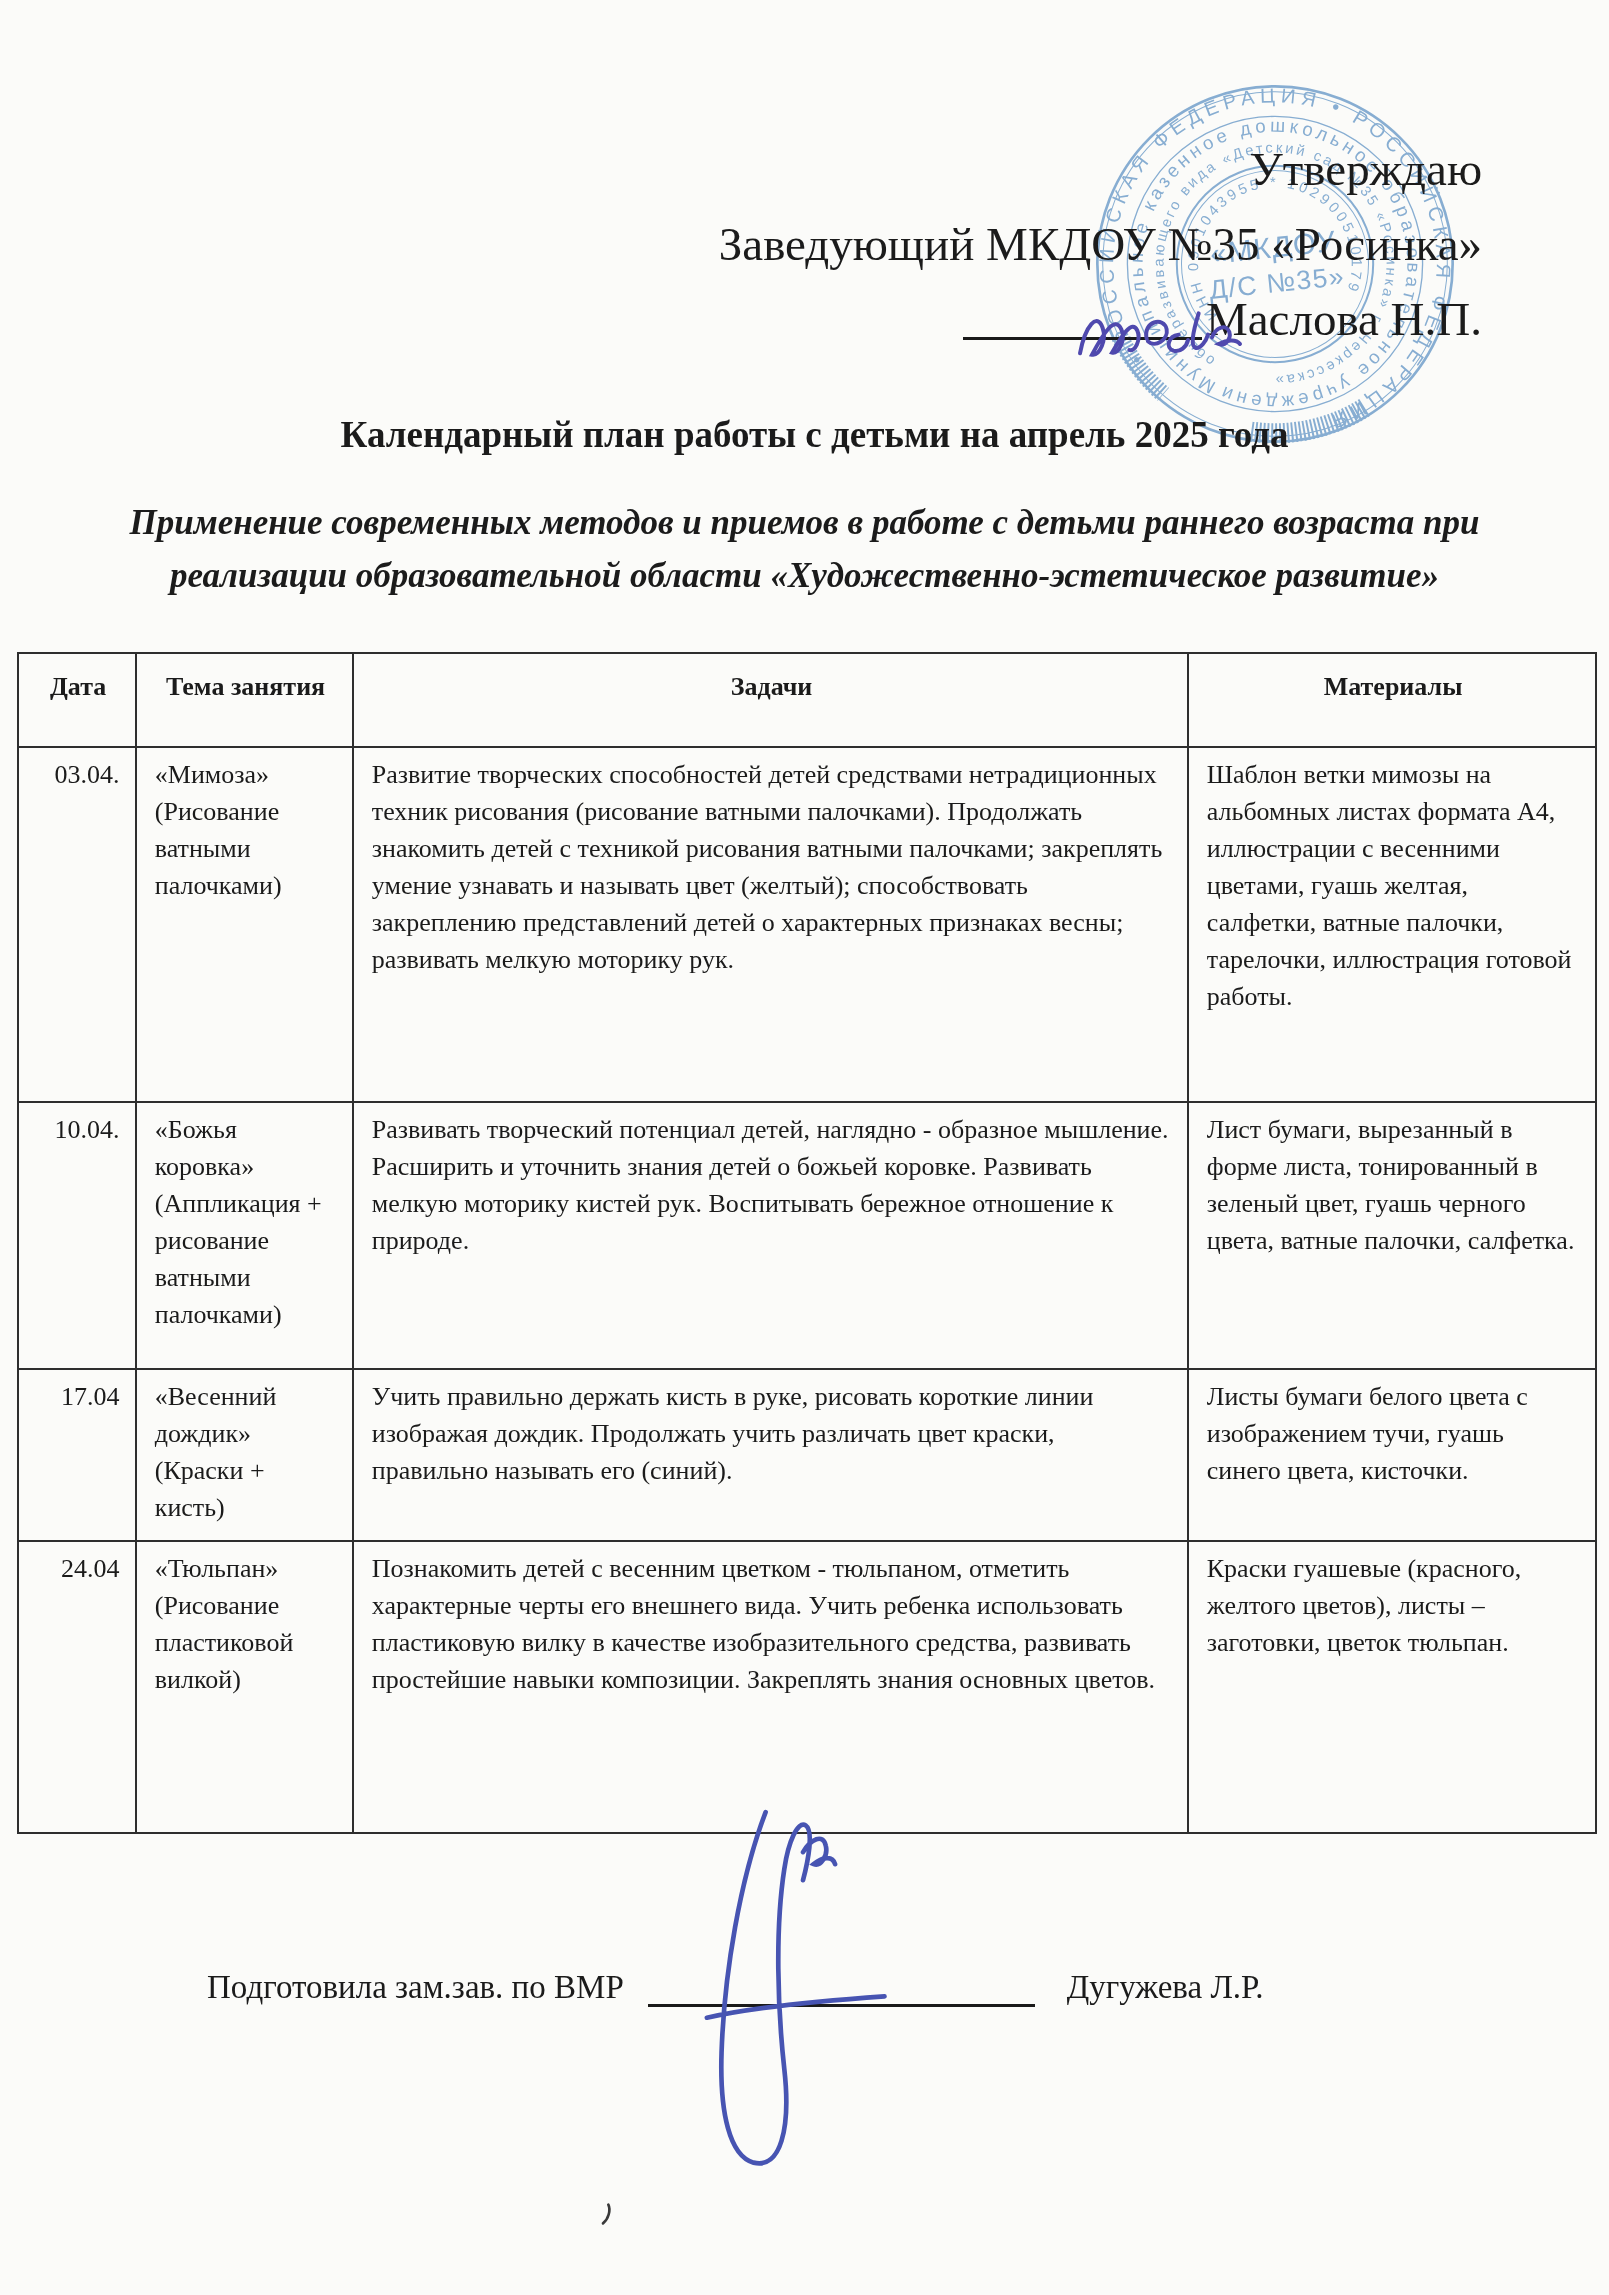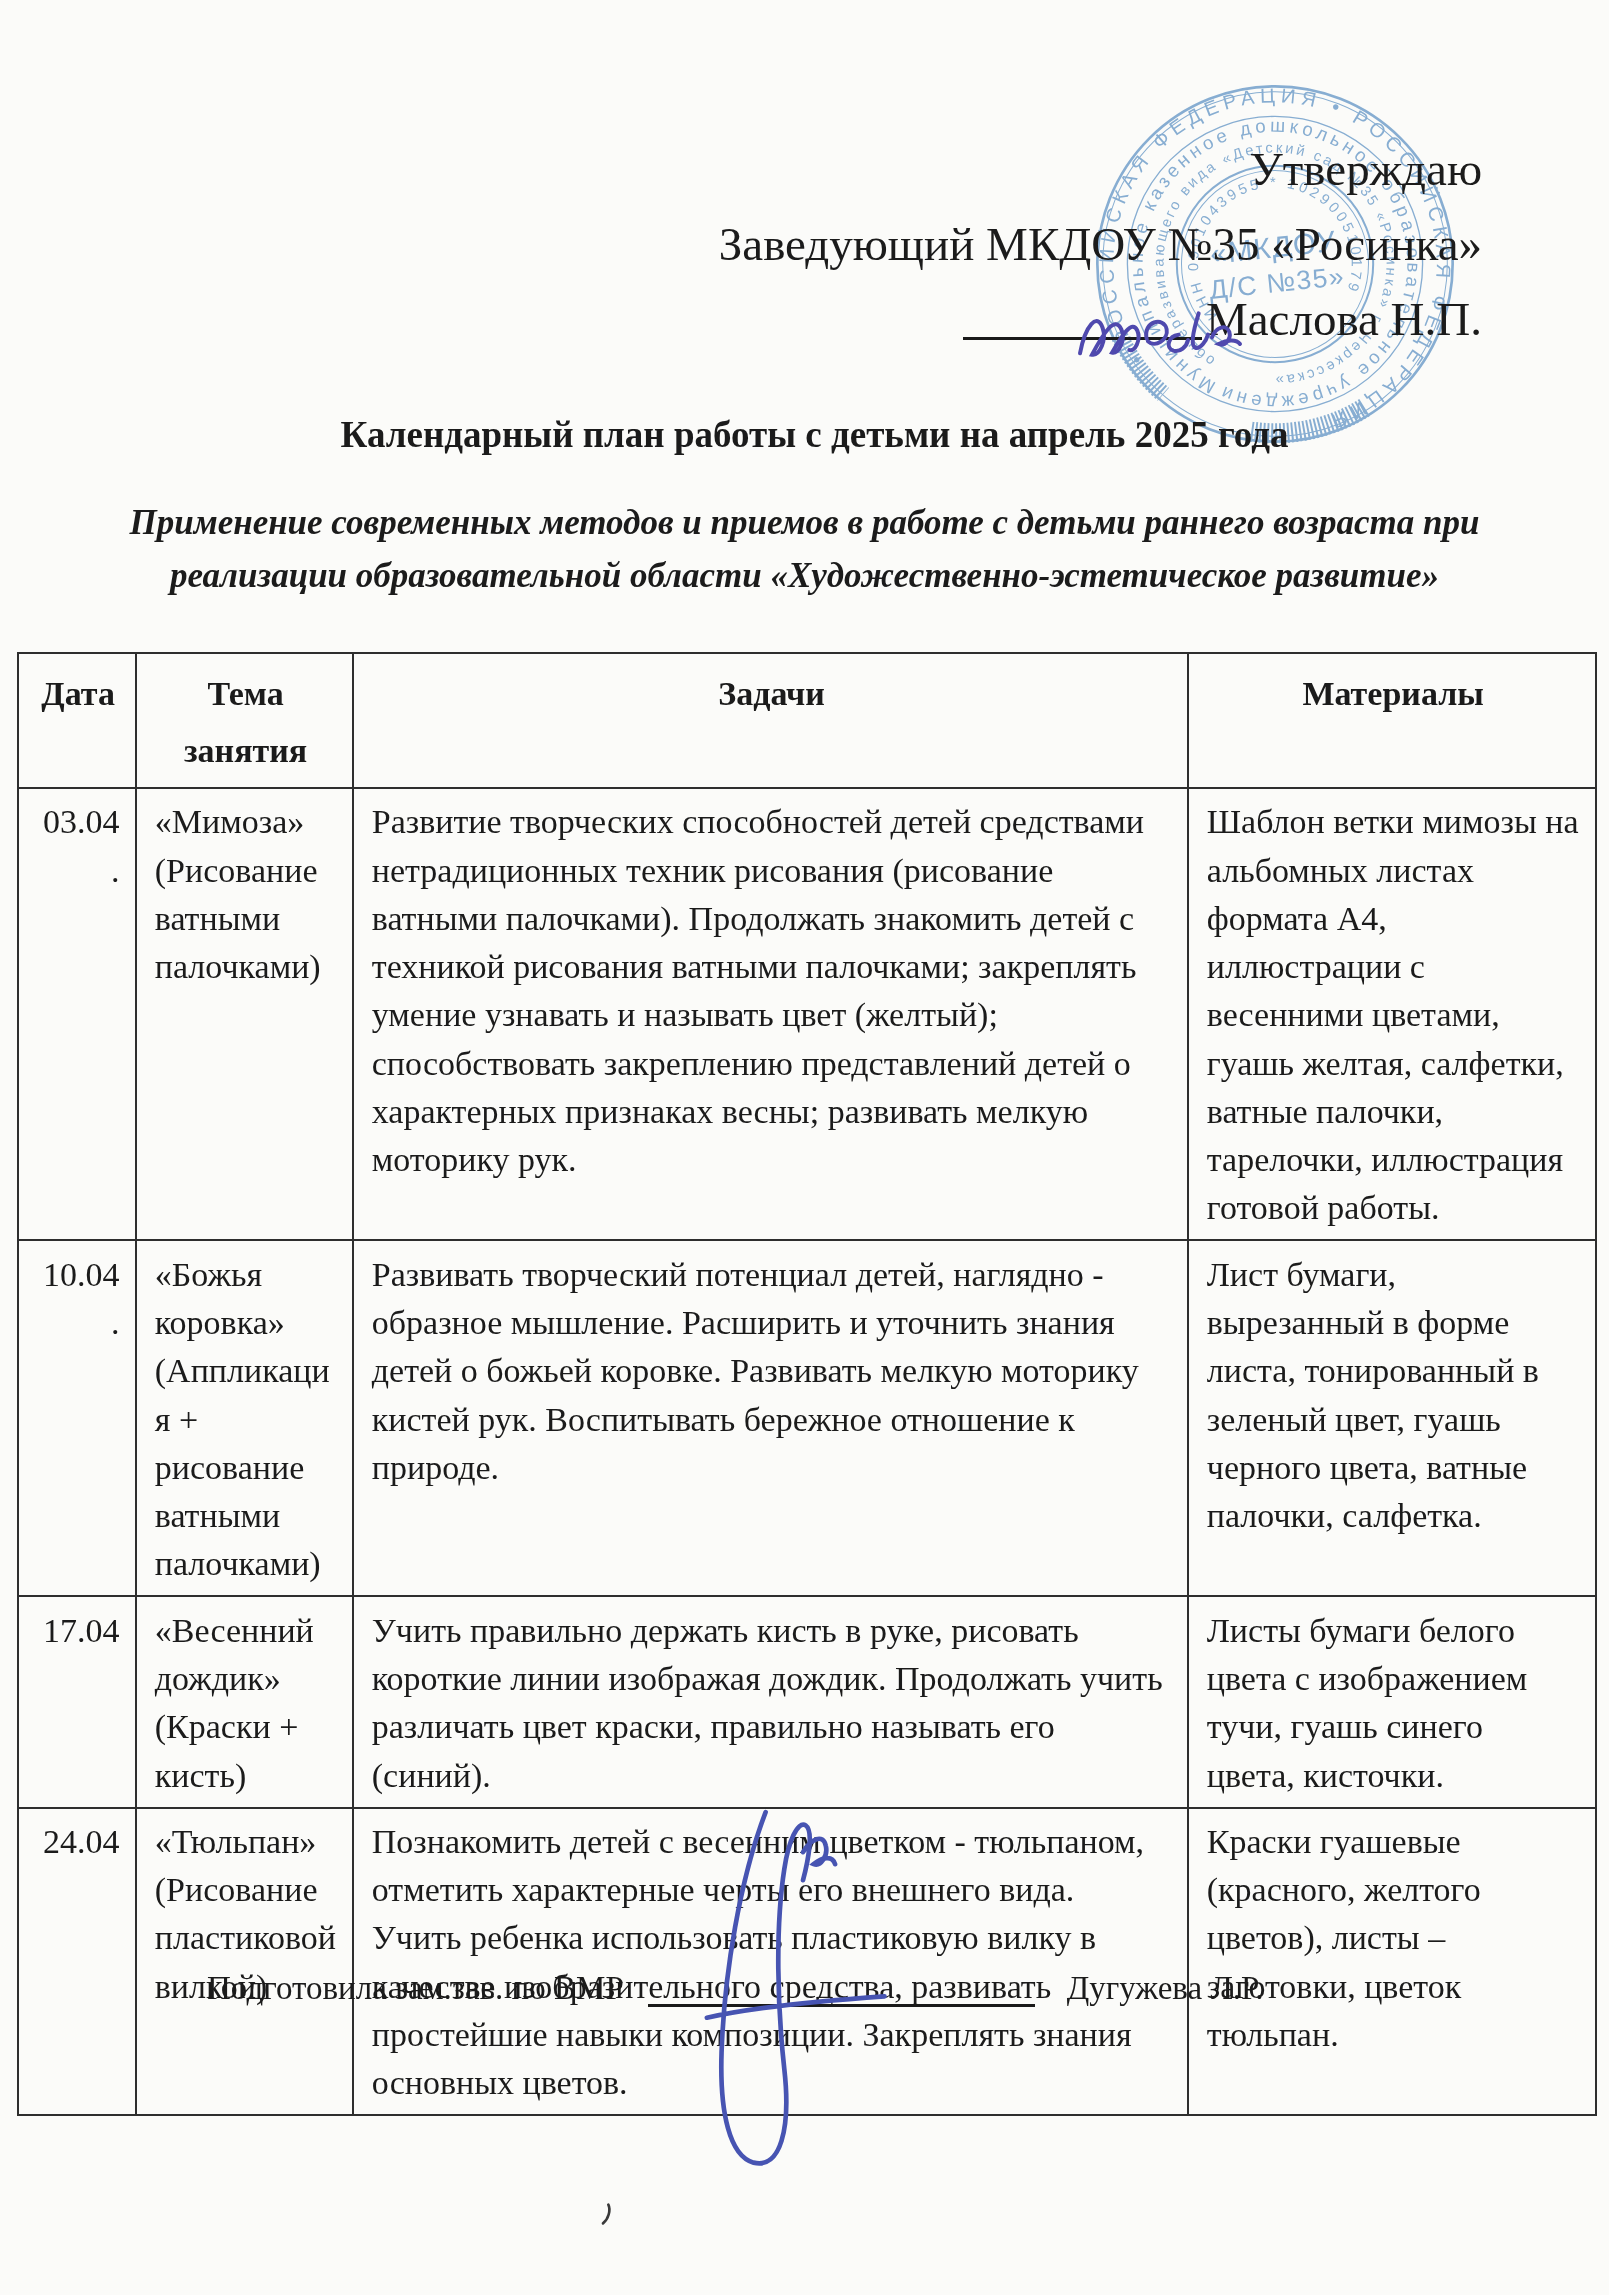--- a/index.html
+++ b/index.html
@@ -48,40 +48,40 @@
     position: absolute; top: 496px; left: 50%; transform: translateX(-50%);
     width: 1376px; text-align: center; font-weight: bold;
     font-size: 35px; line-height: 53px; font-style: italic;
   }
 
   
   .plan-table {
     position: absolute; left: 17.4px; top: 652px;
     width: 1578px;
     border-collapse: collapse; table-layout: fixed;
-    font-size: 34px; line-height: 1.42;
+    font-size: 26px; line-height: 1.42;
   }
   .plan-table th, .plan-table td {
     border: 2px solid #2e2e2e;
     vertical-align: top;
     padding: 9.4px 16px 6.7px 17.4px;
     word-wrap: break-word;
   }
   .plan-table th {
     font-weight: bold; text-align: center;
     line-height: 1.7; padding-top: 10.7px;
   }
   .cell-date { text-align: right; padding-left: 4px; padding-right: 4px; margin-left: 8px; }
   .date-offset { padding-top: 63px; }
   .cell-theme { padding-left: 28px; }
 
   
   .prepared {
     position: absolute; left: 207px; top: 1969px;
-    display: flex; align-items: center;
+    display: flex; align-items: flex-start;
     font-size: 33px; white-space: nowrap;
   }
   .prepared-rule {
     display: inline-block; width: 387px; height: 35px;
     border-bottom: 3.3px solid #1a1a1a; margin-left: 24px;
   }
   .prepared-name { margin-left: 32px; }
 </style>
 </head>
 <body>

